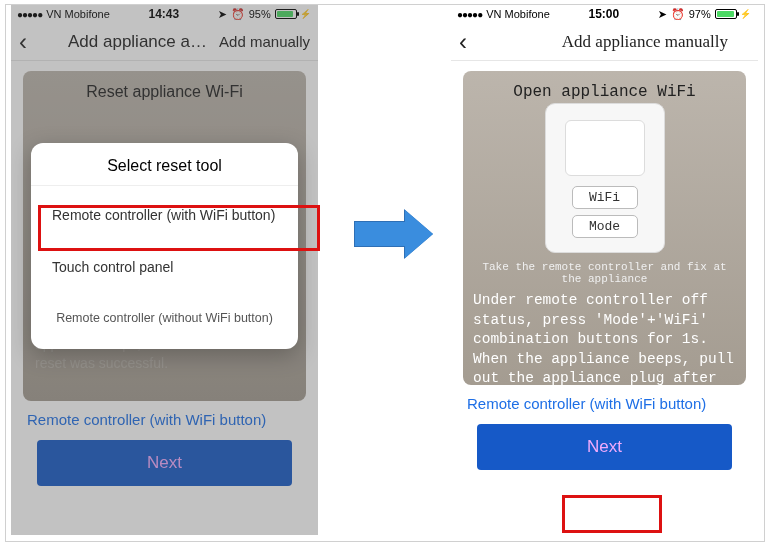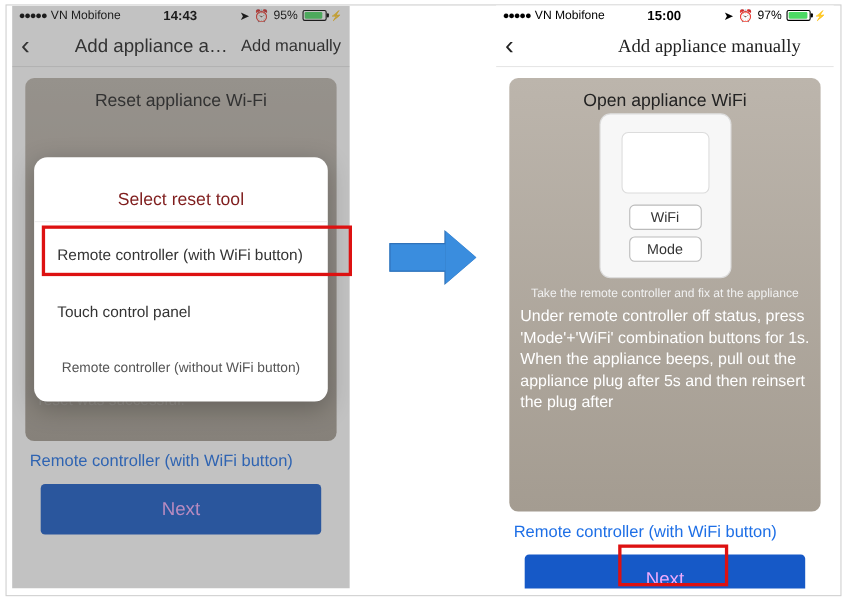--- a/index.html
+++ b/index.html
@@ -143,22 +143,22 @@
     top:138px;
     background:#fff;
     border-radius:12px;
     box-shadow:0 6px 22px rgba(0,0,0,0.25);
     overflow:hidden;
     z-index:5;
   }
   .modal .modal-title {
     text-align:center;
     font-size:16px;
-    color:#7f1d1d;
-    padding:30px 0 10px;
+    color:#000000;
+    padding:14px 0 10px;
     border-bottom:1px solid #eee;
   }
   .modal .option {
     padding:14px 12px;
     font-size:14px;
     color:#333;
     border-bottom:1px solid #f0f0f0;
     margin:6px 8px;
     border:1px solid transparent;
     border-radius:3px;
@@ -265,21 +265,21 @@
           </span>
         <span style="color:#4cd964;font-size:9px;">⚡</span>
       </span>
     </div>
     <div class="nav">
       <span class="back">‹</span>
       <span class="title" style="text-align:right;font-family:Liberation Serif, serif;">Add appliance manually</span>
       <span style="width:14px"></span>
     </div>
     <div class="content">
-      <div class="card" style="height:394px;">
+      <div class="card" style="height:314px;font-family:Liberation Mono, monospace;">
         <div class="card-title">Open appliance WiFi</div>
         <div class="remote-mock">
           <div class="screen"></div>
           <div class="btn">WiFi</div>
           <div class="btn">Mode</div>
         </div>
         <div class="hint" style="margin-top:160px;">Take the remote controller and fix at the appliance</div>
         <div class="instr">Under remote controller off status, press 'Mode'+'WiFi' combination buttons for 1s. When the appliance beeps, pull out the appliance plug after 5s and then reinsert the plug after</div>
       </div>
       <div class="link-line">Remote controller (with WiFi button)</div>

